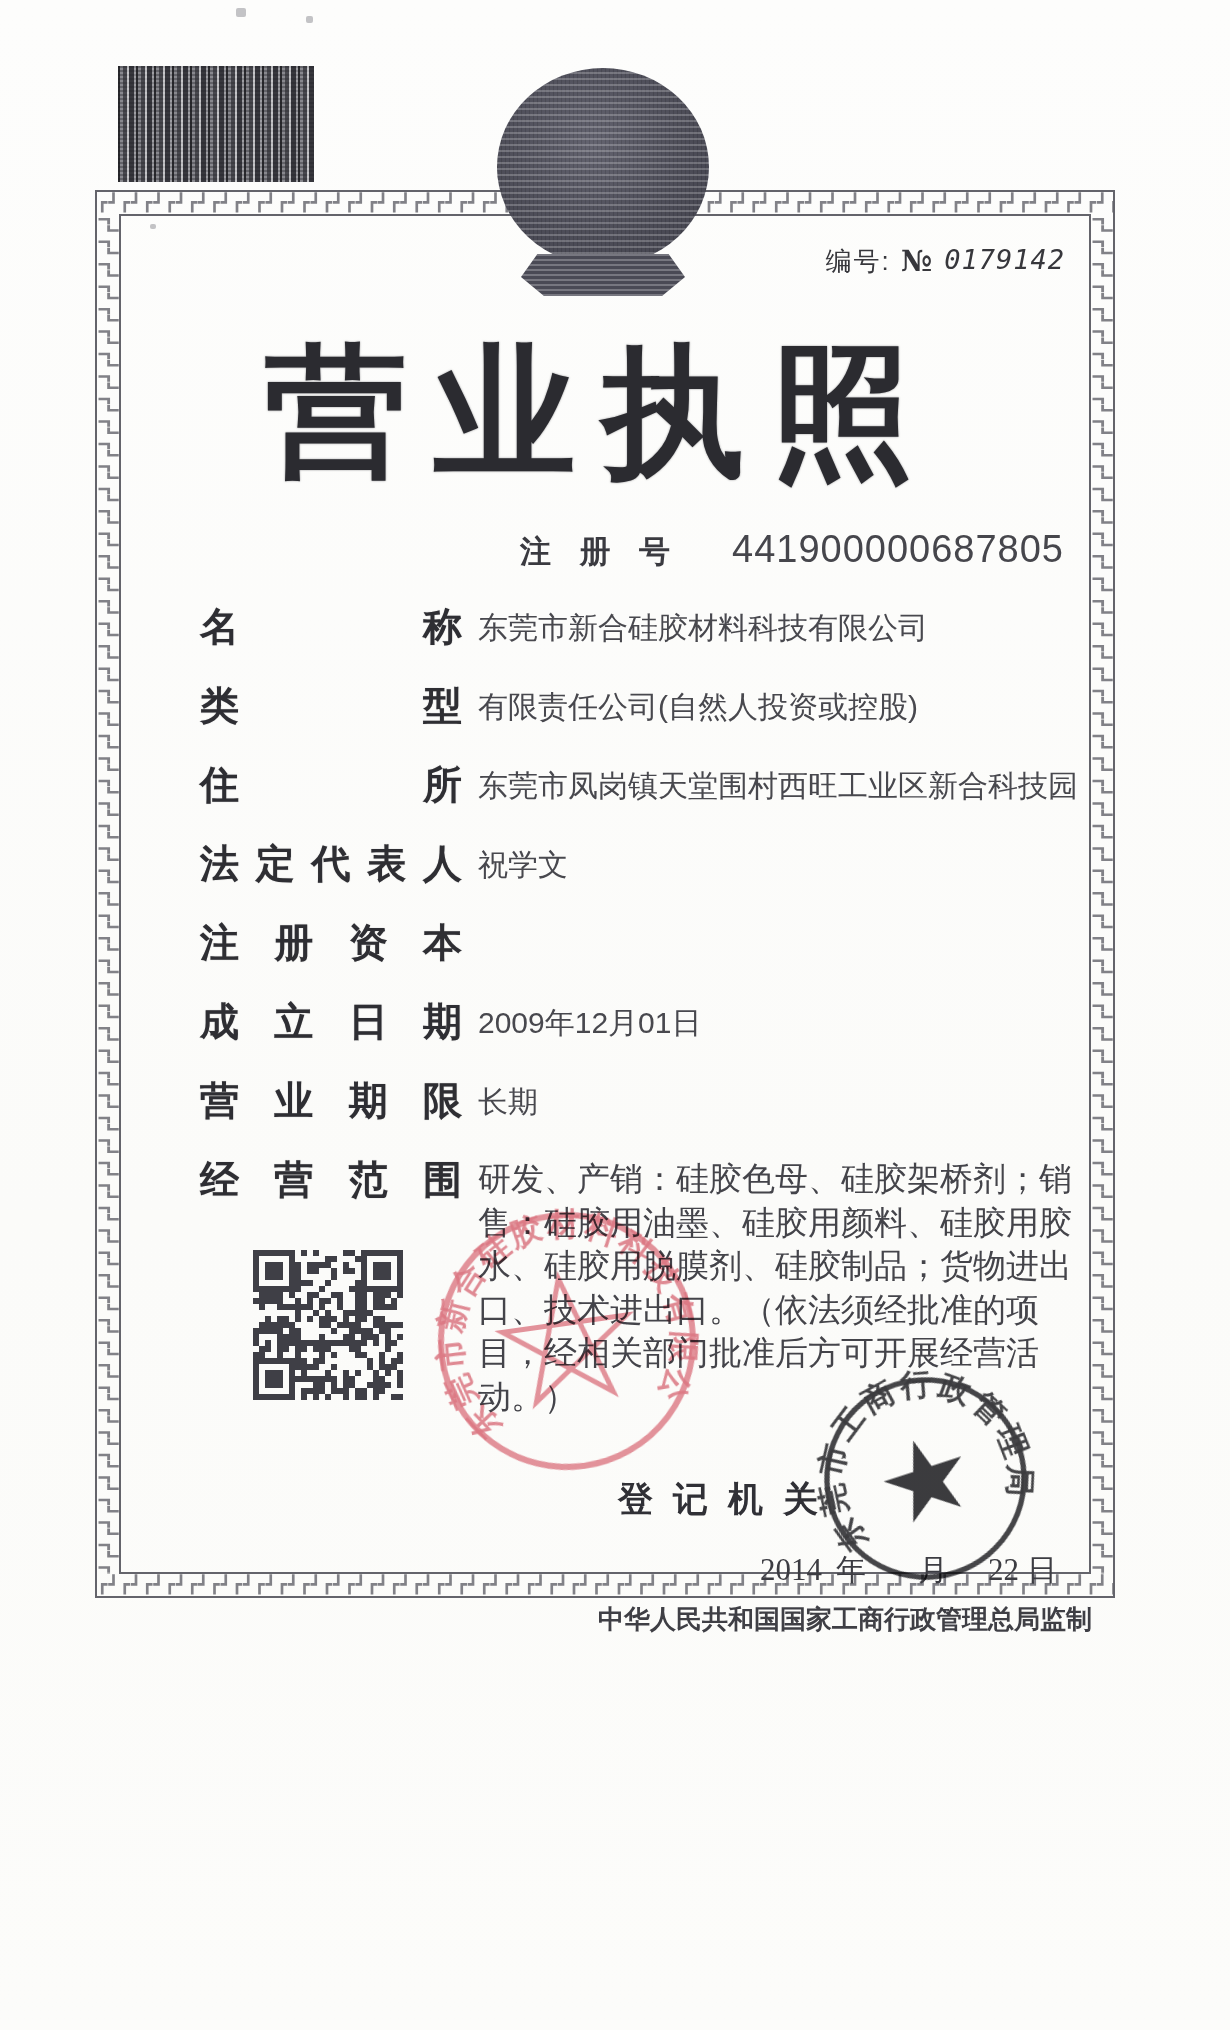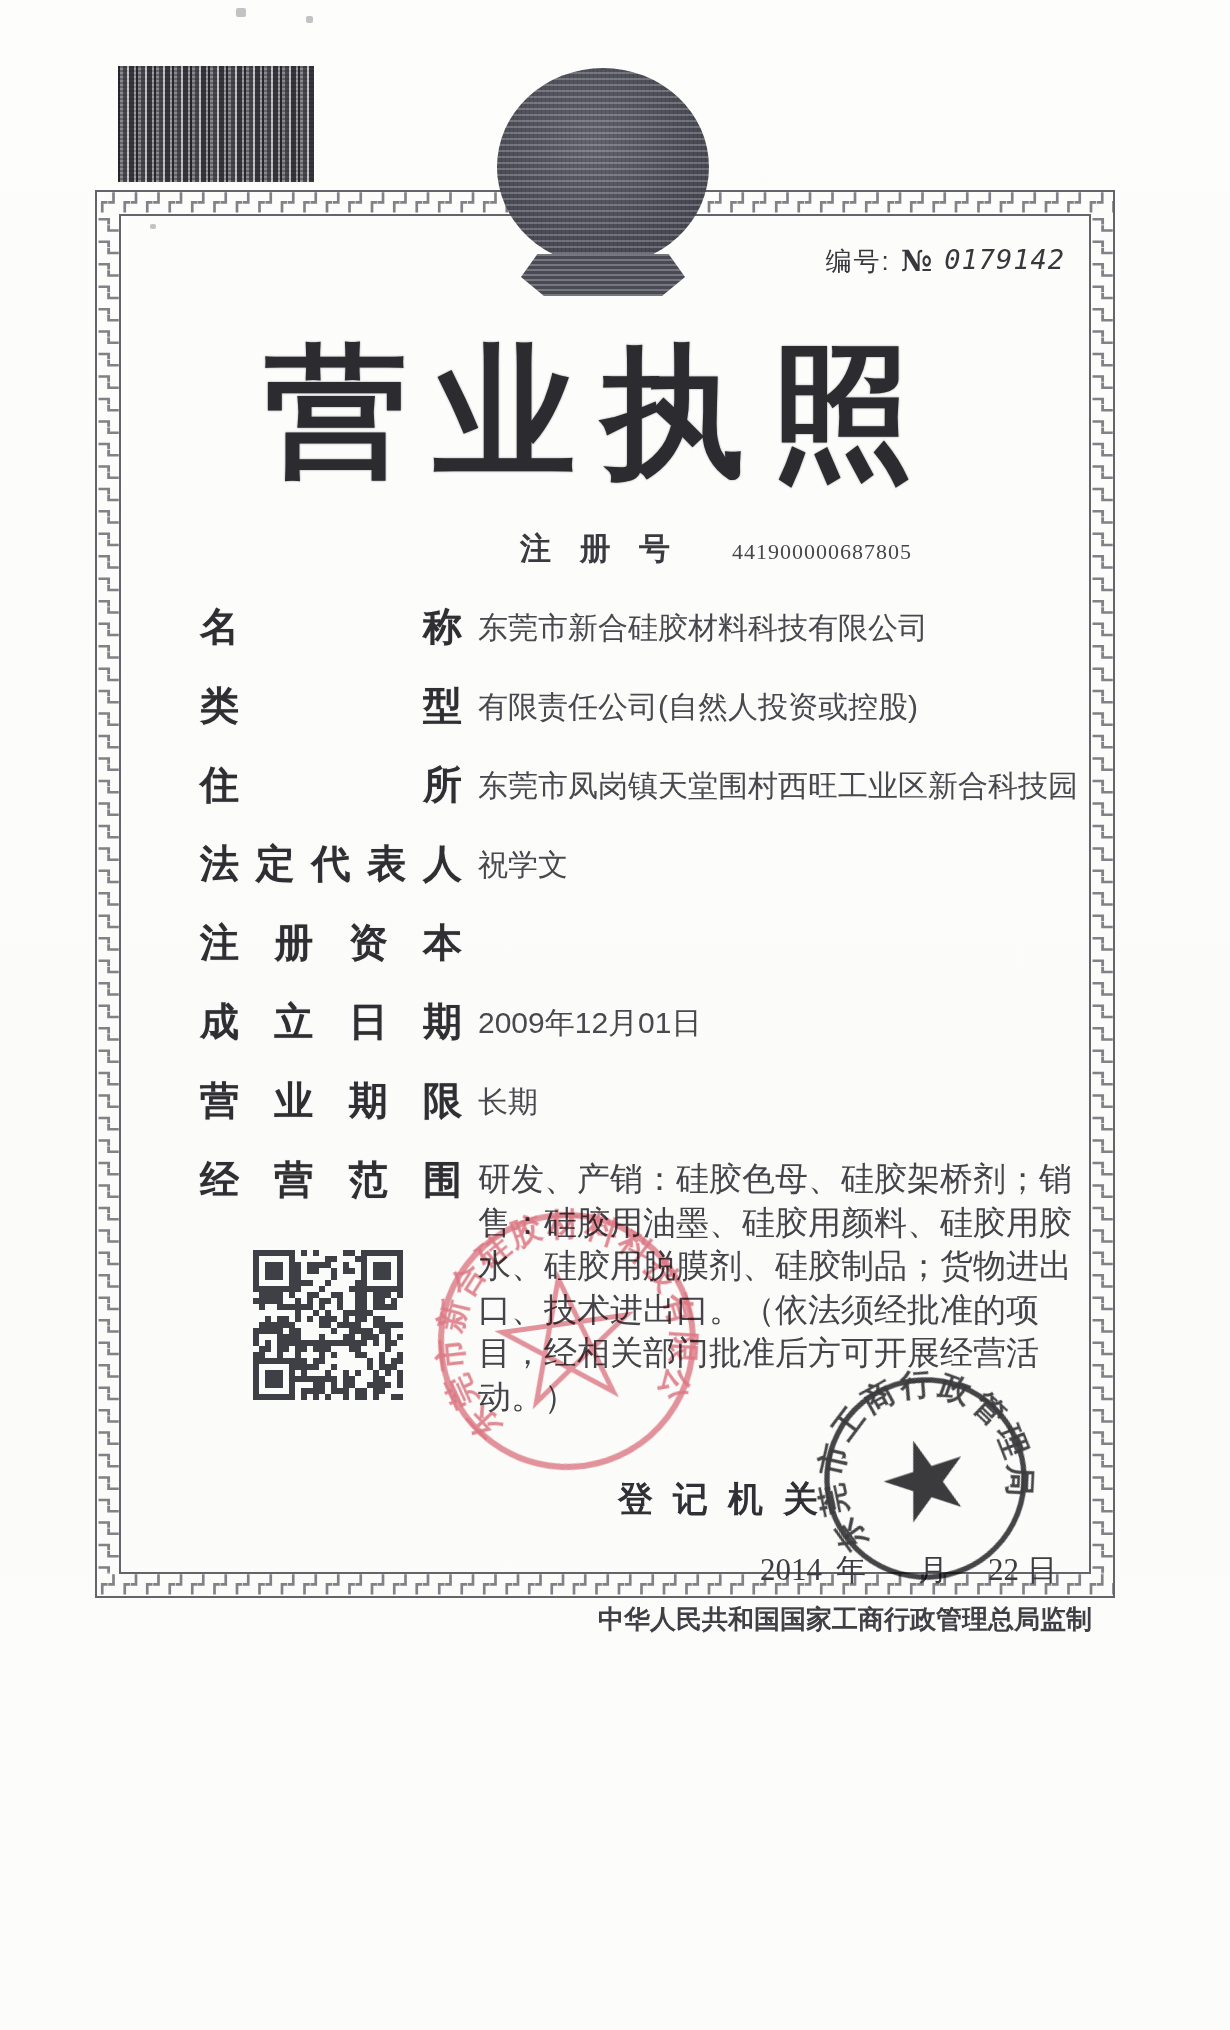--- a/index.html
+++ b/index.html
@@ -63,21 +63,21 @@
   .serial .no-sym { font-family:"DejaVu Serif", serif; font-weight:bold; font-size:29px; }
   .serial .no-val { font-family:"DejaVu Sans Mono", monospace; font-size:27px; letter-spacing:1px;font-style:italic; }
   .doc-title {
     position:absolute; left:265px; top:318px; width:648px; z-index:4;
     font-size:142px; font-weight:900; color:#2b2b30;
     text-shadow:0 0 2px rgba(40,40,45,.55);
   }
   .spread { display:flex; justify-content:space-between; }
   .regline { position:absolute; left:520px; top:528px; z-index:4; display:flex; align-items:baseline; }
   .regline .reg-label { width:150px; font-size:31px; font-weight:700; color:#3a3a40; }
-  .regline .reg-num { margin-left:62px; font-family:Liberation Serif, serif; font-size:22px; color:#46464c; letter-spacing:1px; }
+  .regline .reg-num { margin-left:62px; font-family:Liberation Sans, sans-serif; font-size:38px; color:#46464c; letter-spacing:1px; }
   .fields { position:absolute; left:200px; top:600px; width:890px; z-index:4; display:flex; flex-direction:column; gap:25px; }
   .row { display:flex; align-items:flex-start; }
   .f-label { width:262px; flex-shrink:0; font-size:39px; font-weight:700; color:#2e2e33; text-shadow:0 0 1px rgba(46,46,51,.4); }
   .f-value { margin-left:16px; padding-top:8px; font-size:30px; color:#48484e; width:604px; line-height:1.32; }
   .row.scope .f-value { font-size:33px; padding-top:4px; color:#44444a; }
   
   .qr { position:absolute; left:253px; top:1250px; z-index:4; display:grid; grid-template-columns:repeat(25,6px); grid-auto-rows:6px; filter:blur(.3px); }
   .qr div.d { background:#3f3f46; }
   
   .red-seal { position:absolute; left:432px; top:1206px; width:270px; height:270px; z-index:6; transform:rotate(-8deg); mix-blend-mode:multiply; opacity:.85; filter:blur(.3px); }

